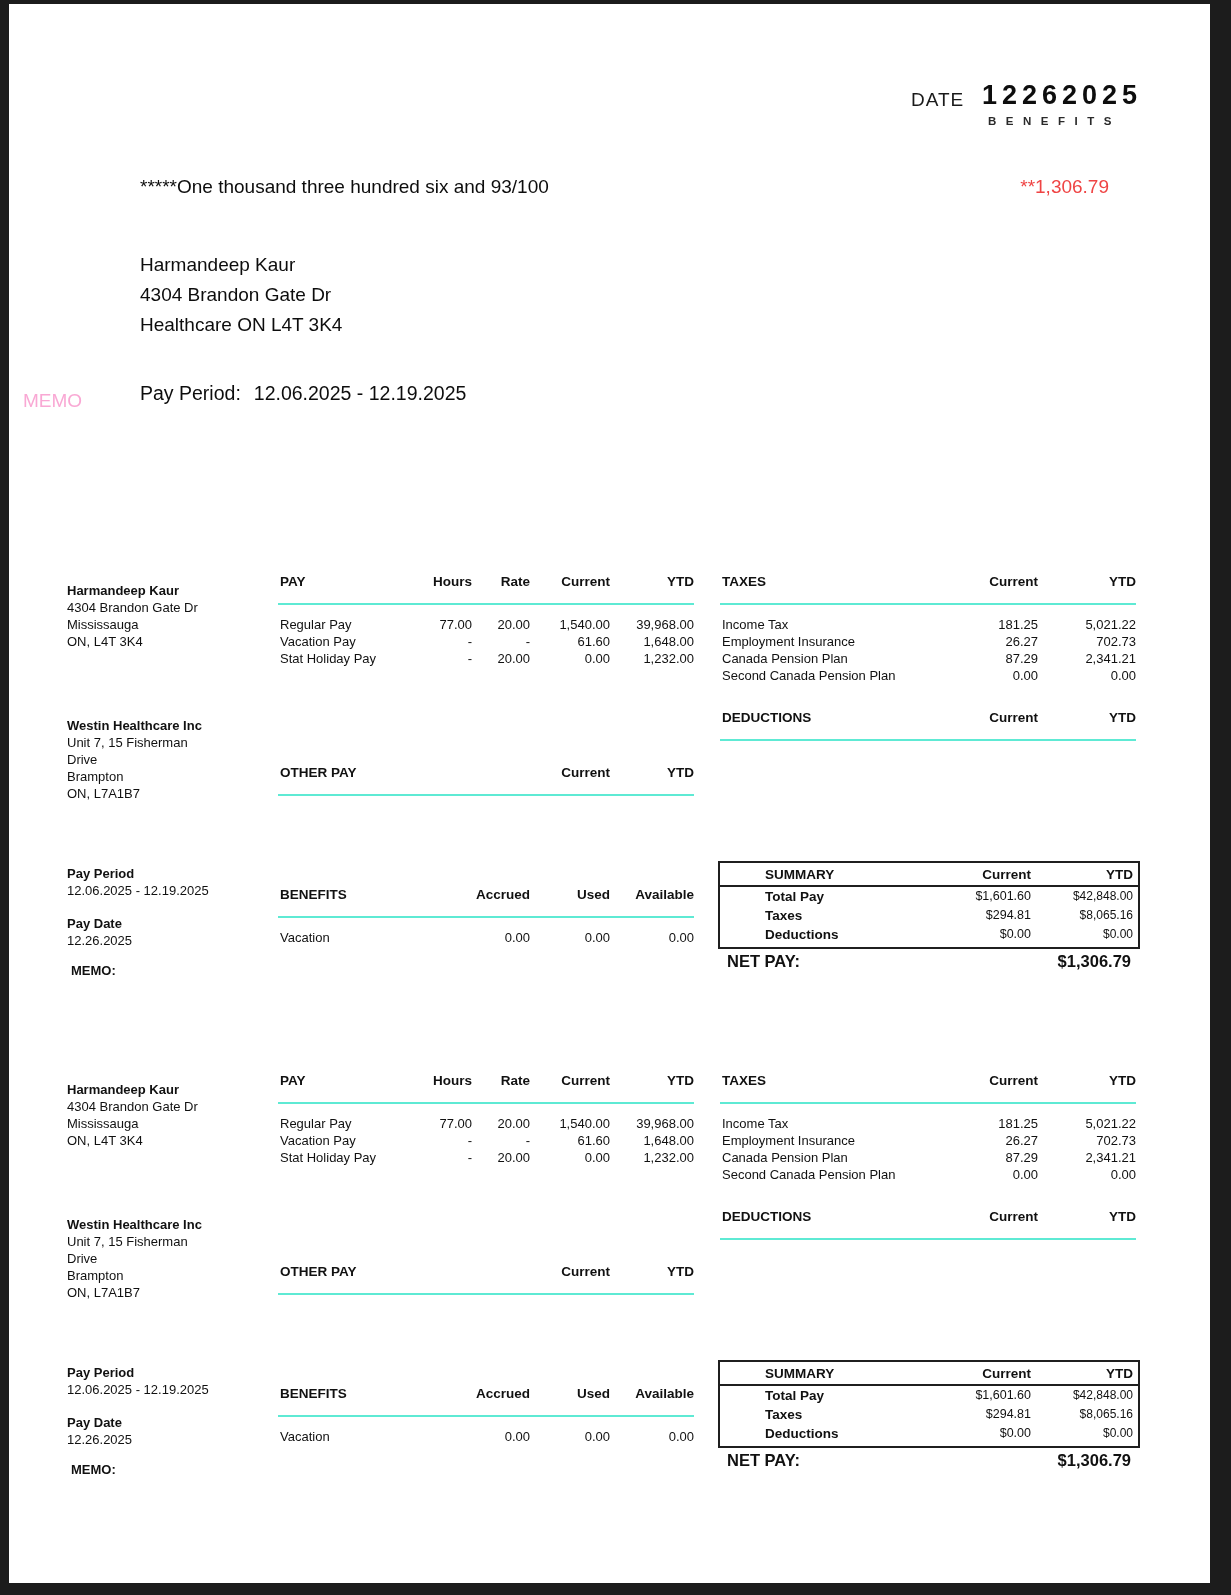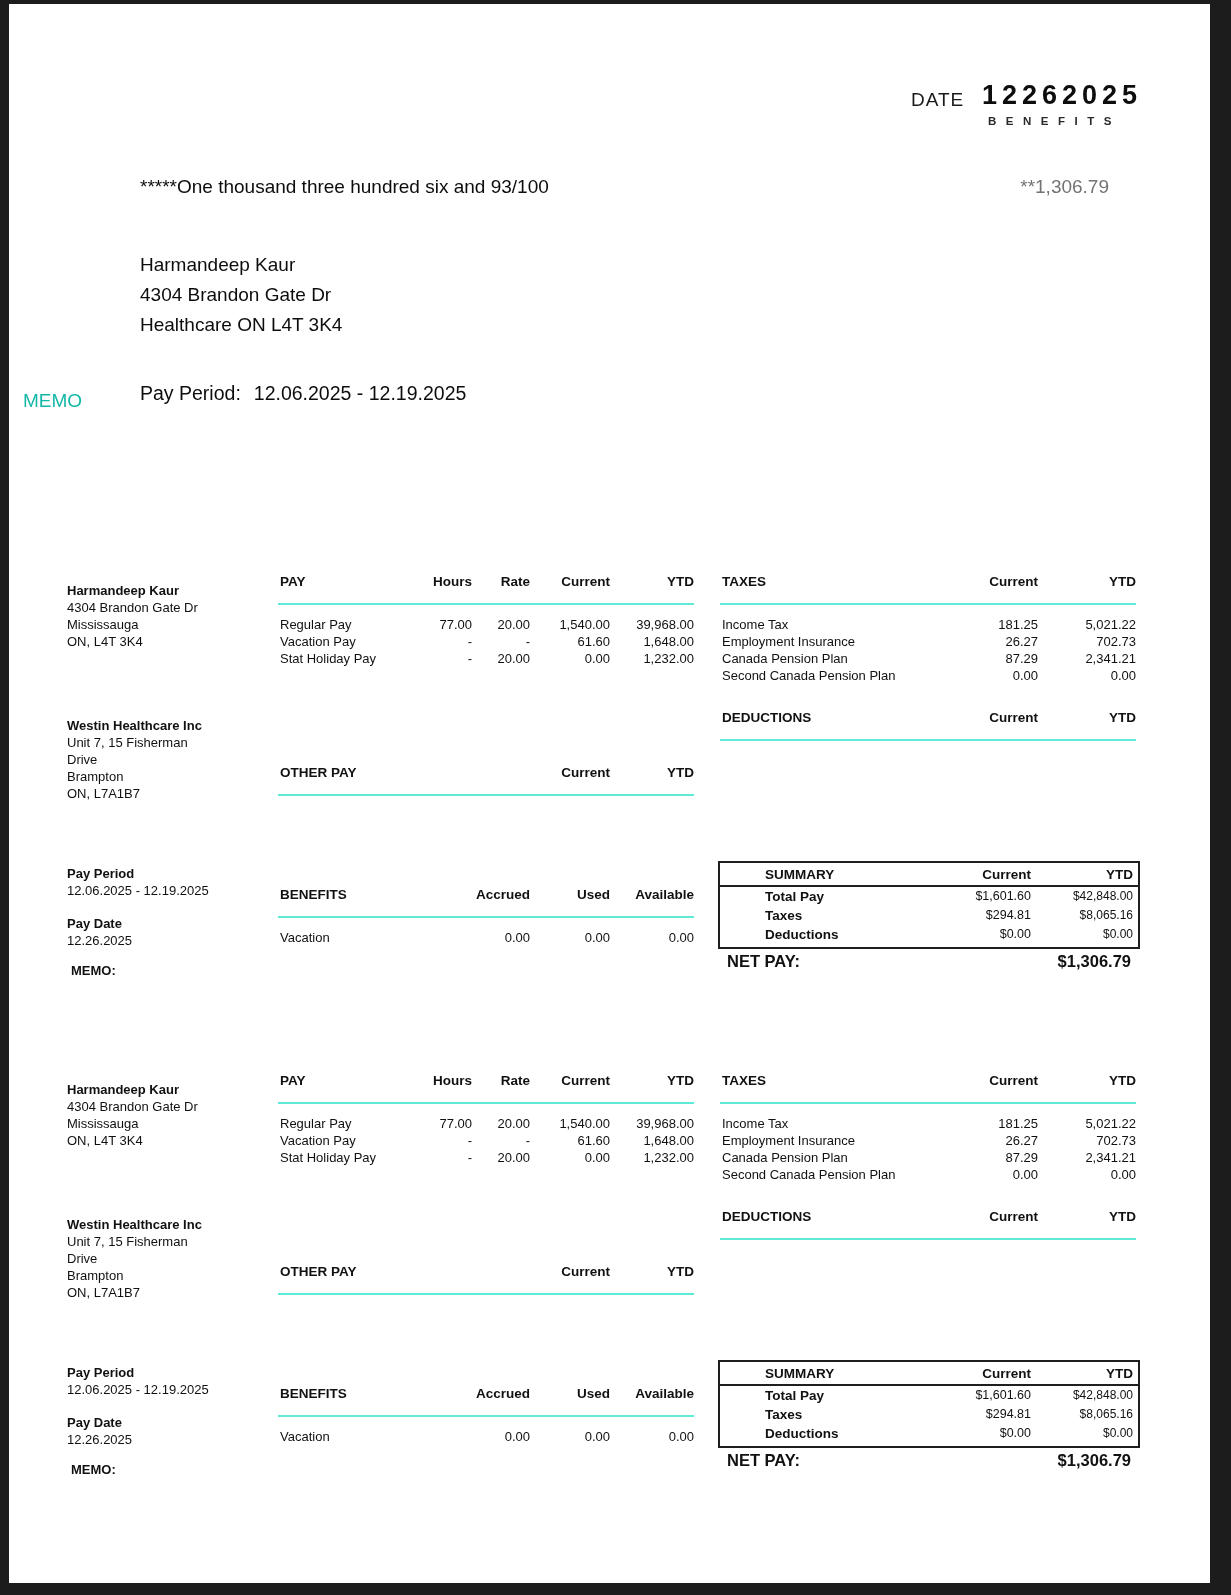--- a/index.html
+++ b/index.html
@@ -9,23 +9,23 @@
   }
   .page{position:absolute;top:4px;left:9px;right:21px;bottom:12px;background:#ffffff;}
   .abs{position:absolute;}
   .b{font-weight:bold;}
 
   
   .date-label{font-size:19px;letter-spacing:1px;color:#1a1a1a;}
   .date-digits{font-size:27px;font-weight:600;letter-spacing:5px;color:#0d0d0d;white-space:nowrap;}
   .date-mask{font-size:11.5px;font-weight:bold;letter-spacing:9.5px;color:#2a2a2a;white-space:nowrap;}
   .amount-words{font-size:19px;color:#0d0d0d;white-space:nowrap;}
-  .amount-num{font-size:19px;color:#737373;}
+  .amount-num{font-size:19px;color:#ef4444;}
   .payee{font-size:19px;line-height:30px;color:#0d0d0d;}
-  .memo-top{font-size:19px;color:#14b8a6;}
+  .memo-top{font-size:19px;color:#f9a8d4;}
   .pp-line{font-size:19.5px;color:#0d0d0d;white-space:nowrap;}
   .pp-line .val{margin-left:13px;}
 
   
   .stub{position:absolute;left:0;width:1231px;height:430px;font-size:13px;}
   .addr{position:absolute;line-height:17px;}
   .addr .nm{font-weight:bold;}
   .tbl{position:absolute;}
   .thead{display:flex;align-items:flex-end;border-bottom:2px solid #5eead4;
          padding-bottom:14px;font-weight:bold;font-size:13.5px;}

